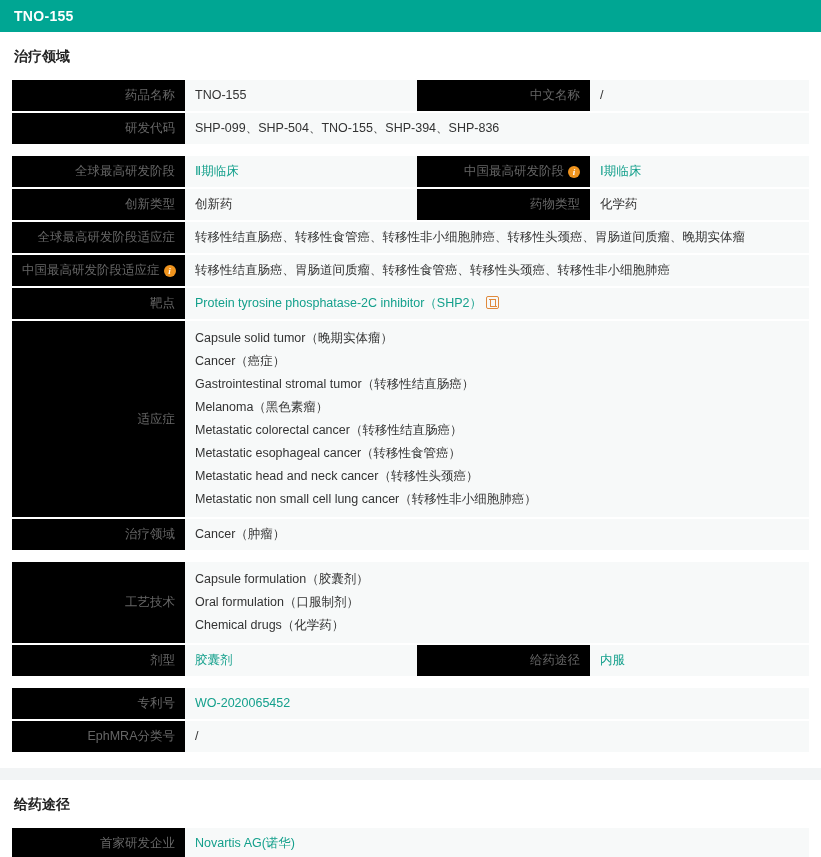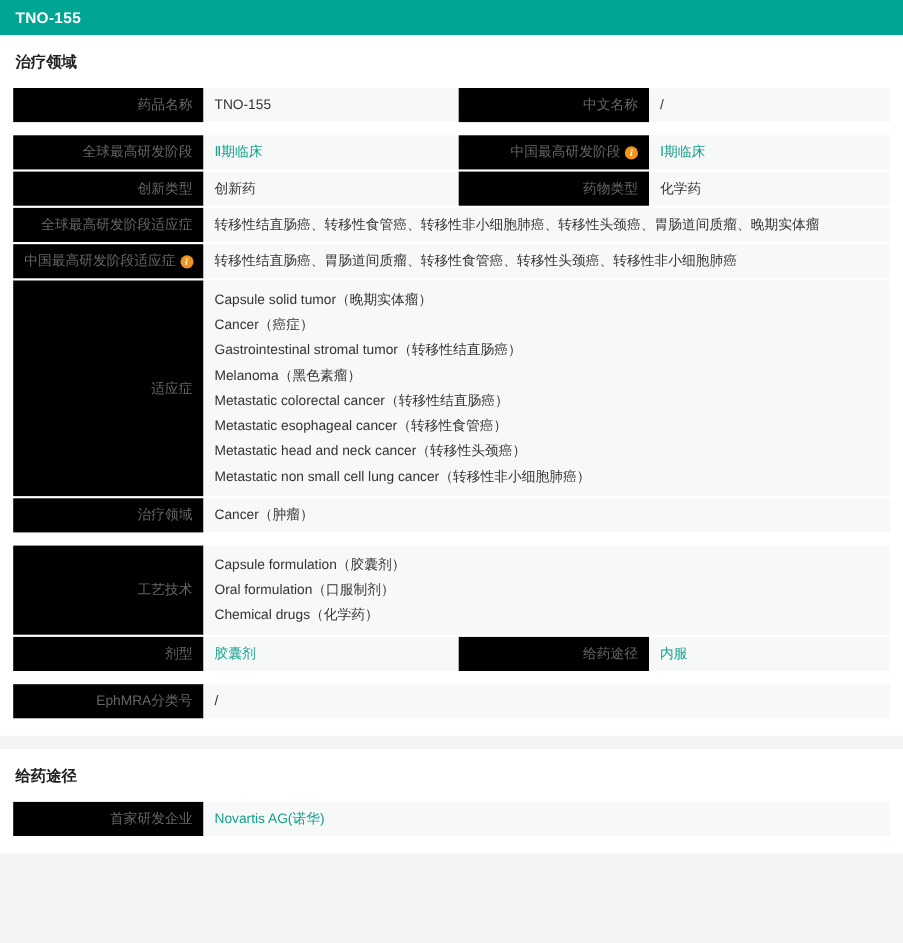--- a/index.html
+++ b/index.html
@@ -128,20 +128,24 @@
           <col>
       </colgroup>
       <tbody>
         <tr>
           <td class="lbl">药品名称</td>
           <td class="val">TNO-155</td>
           <td class="lbl">中文名称</td>
           <td class="val">/</td>
         </tr>
         <tr>
+          <td class="lbl">研发代码</td>
+          <td class="val" colspan="3">SHP-099、SHP-504、TNO-155、SHP-394、SHP-836</td>
+        </tr>
+        <tr>
             <td colspan="4" style="padding:0;background:#fff;height:8px;"></td>
           </tr>
         <tr>
           <td class="lbl">全球最高研发阶段</td>
           <td class="val">
             <span class="link">Ⅱ期临床</span>
           </td>
           <td class="lbl">
             <span>中国最高研发阶段</span><span class="info-badge">i</span>
           </td>
@@ -157,20 +161,26 @@
         </tr>
         <tr>
           <td class="lbl">全球最高研发阶段适应症</td>
           <td class="val" colspan="3">转移性结直肠癌、转移性食管癌、转移性非小细胞肺癌、转移性头颈癌、胃肠道间质瘤、晚期实体瘤</td>
         </tr>
         <tr>
           <td class="lbl">
             <span>中国最高研发阶段适应症</span><span class="info-badge">i</span>
           </td>
           <td class="val" colspan="3">转移性结直肠癌、胃肠道间质瘤、转移性食管癌、转移性头颈癌、转移性非小细胞肺癌</td>
+        </tr>
+        <tr>
+          <td class="lbl">靶点</td>
+          <td class="val" colspan="3">
+            <span class="link">Protein tyrosine phosphatase-2C inhibitor（SHP2）</span><span class="ext-icon"></span>
+          </td>
         </tr>
         <tr>
           <td class="lbl tall">适应症</td>
           <td class="val val-list" colspan="3">
             <div>Capsule solid tumor（晚期实体瘤）</div>
             <div>Cancer（癌症）</div>
             <div>Gastrointestinal stromal tumor（转移性结直肠癌）</div>
             <div>Melanoma（黑色素瘤）</div>
             <div>Metastatic colorectal cancer（转移性结直肠癌）</div>
             <div>Metastatic esophageal cancer（转移性食管癌）</div>
@@ -200,20 +210,26 @@
           </td>
           <td class="lbl">给药途径</td>
           <td class="val">
             <span class="link">内服</span>
           </td>
         </tr>
         <tr>
             <td colspan="4" style="padding:0;background:#fff;height:8px;"></td>
           </tr>
         <tr>
+          <td class="lbl">专利号</td>
+          <td class="val" colspan="3">
+            <span class="link">WO-2020065452</span>
+          </td>
+        </tr>
+        <tr>
           <td class="lbl">EphMRA分类号</td>
           <td class="val" colspan="3">/</td>
         </tr>
       </tbody>
     </table>
   </div>
 
   <div class="card second">
     <div class="section-title">给药途径</div>
     <table class="info">

